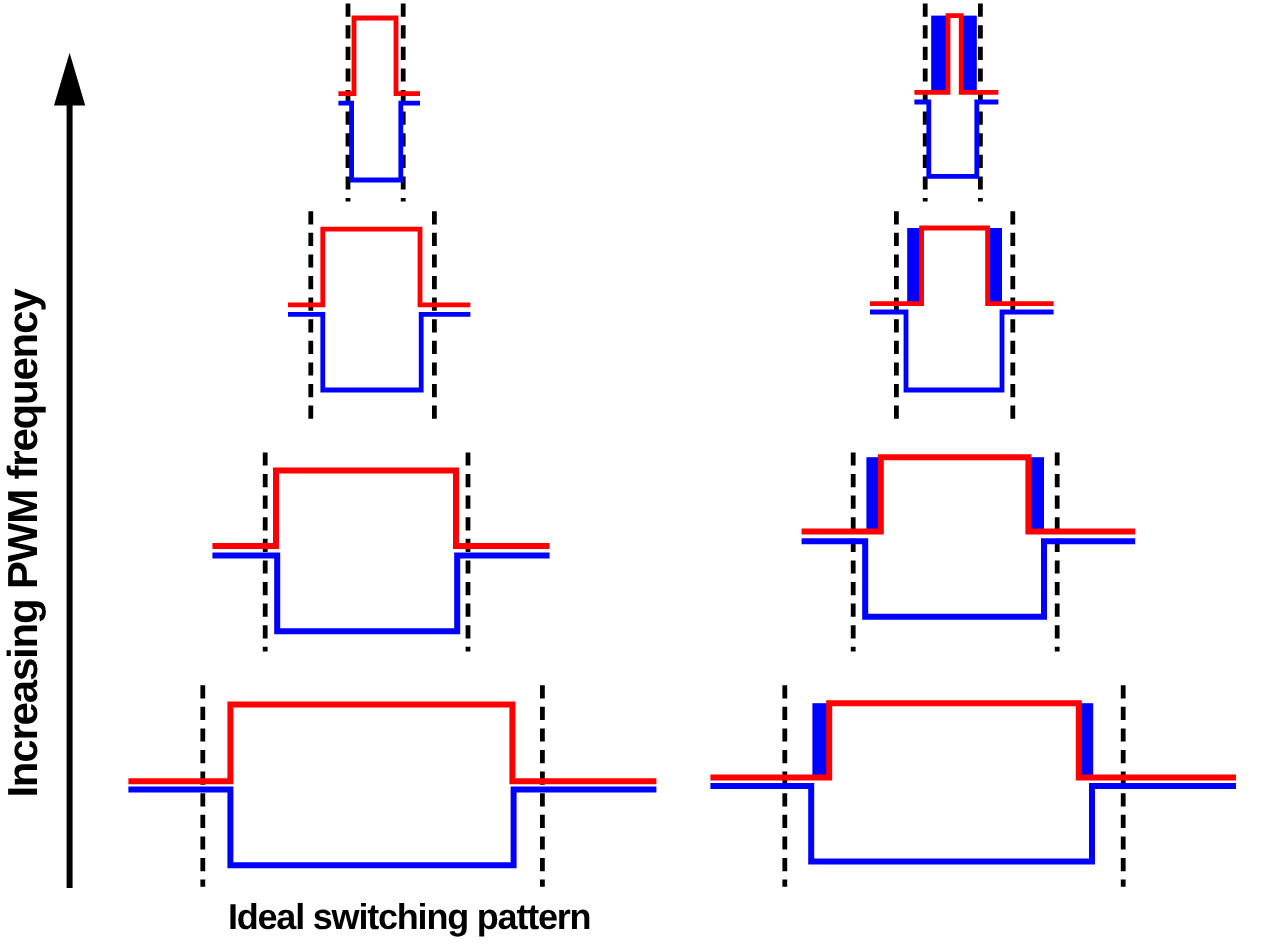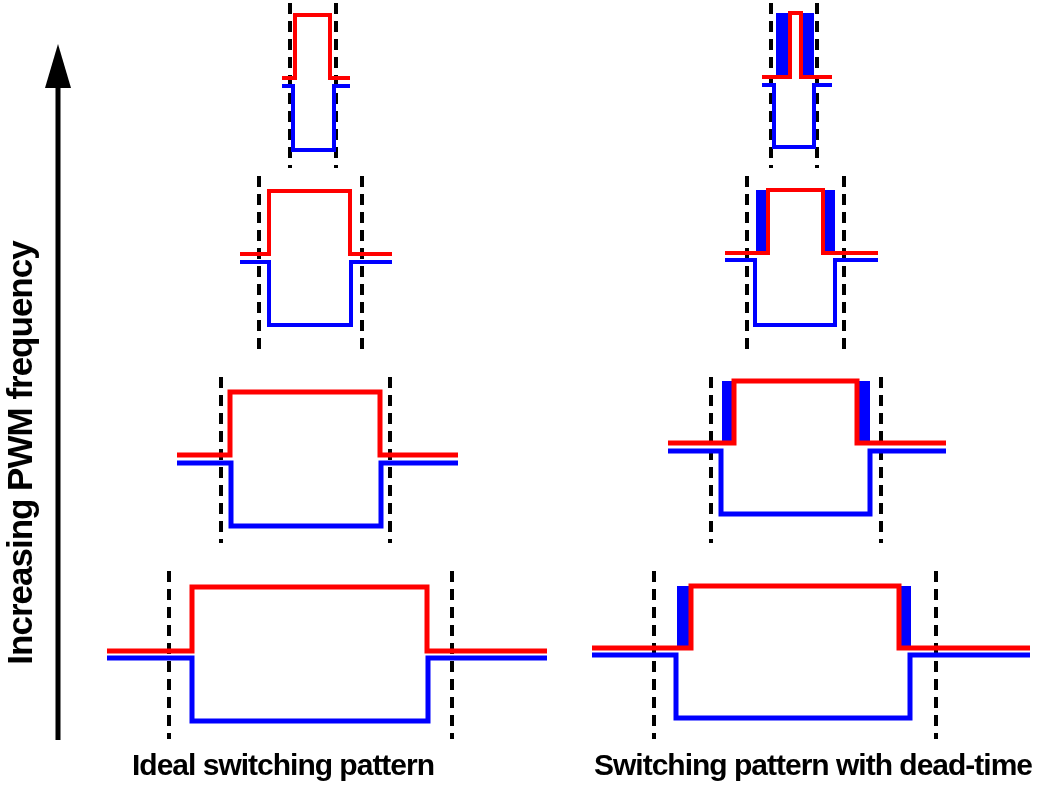--- a/index.html
+++ b/index.html
@@ -12,21 +12,21 @@
     font-family: "Liberation Sans", sans-serif;
     color: #000000;
   }
   .canvas svg { position: absolute; left: 0; top: 0; }
   .caption {
     position: absolute;
     top: 748px;
     font-size: 30px;
     font-weight: bold;
     letter-spacing: -1px;
-    text-align: left;
+    text-align: right;
     white-space: nowrap;
   }
   .caption.left  { left: 132px; width: 360px; }
   .caption.right { left: 594px; width: 460px; }
   .vlabel {
     position: absolute;
     left: -265px;
     top: 433px;
     width: 570px;
     height: 40px;
@@ -82,14 +82,13 @@
       <path d="M 282 78 H 295 V 15 H 330 V 78 H 350" fill="none" stroke="#ff0000" stroke-width="4" stroke-linejoin="miter"></path>
       <line x1="771" y1="3" x2="771" y2="168" stroke="#000000" stroke-width="4" stroke-dasharray="11 7"></line>
       <line x1="817" y1="3" x2="817" y2="168" stroke="#000000" stroke-width="4" stroke-dasharray="11 7"></line>
       <rect x="776" y="13" width="14" height="64" fill="#0000ff"></rect>
       <rect x="801" y="13" width="13" height="64" fill="#0000ff"></rect>
       <path d="M 762 85 H 774 V 147 H 814 V 85 H 832" fill="none" stroke="#0000ff" stroke-width="4" stroke-linejoin="miter"></path>
       <path d="M 762 77 H 790 V 13 H 801 V 77 H 832" fill="none" stroke="#ff0000" stroke-width="4" stroke-linejoin="miter"></path>
     </svg>
   <div class="vlabel">Increasing PWM frequency</div>
   <div class="caption left">Ideal switching pattern</div>
-  <div class="caption right">Switching pattern with dead-time</div>
 </div>
 
 </body></html>

